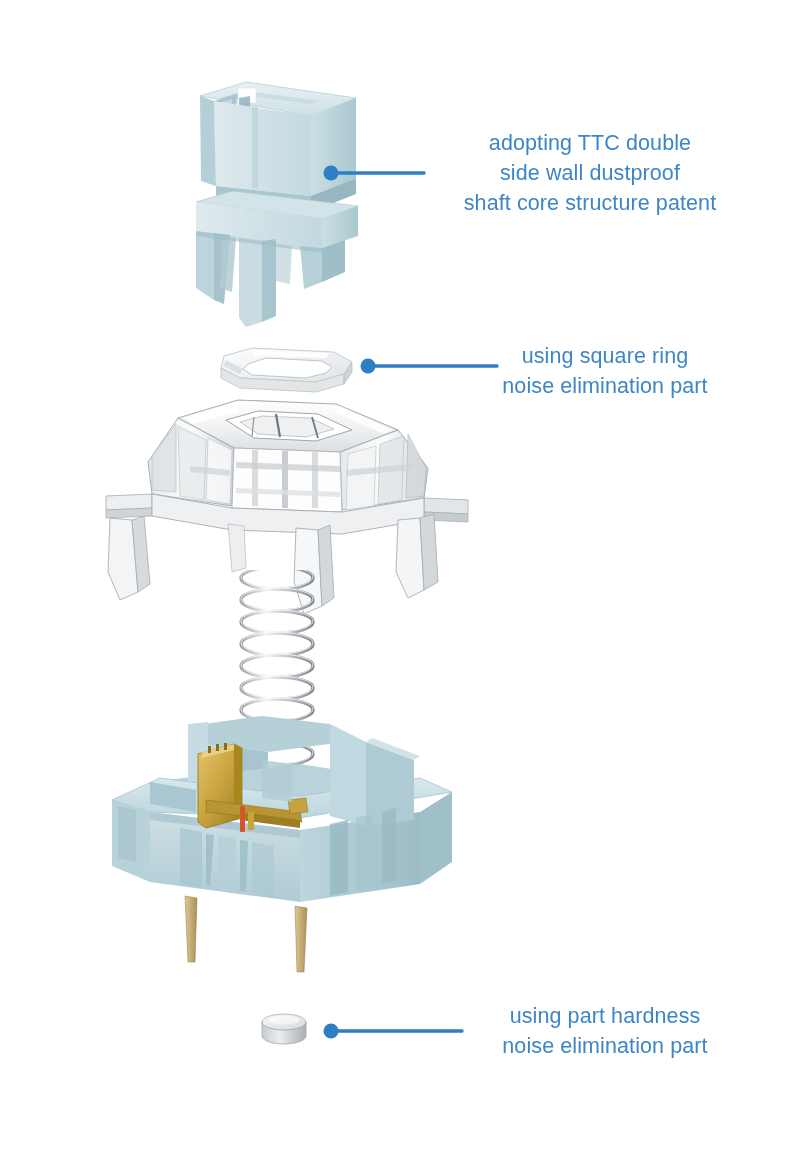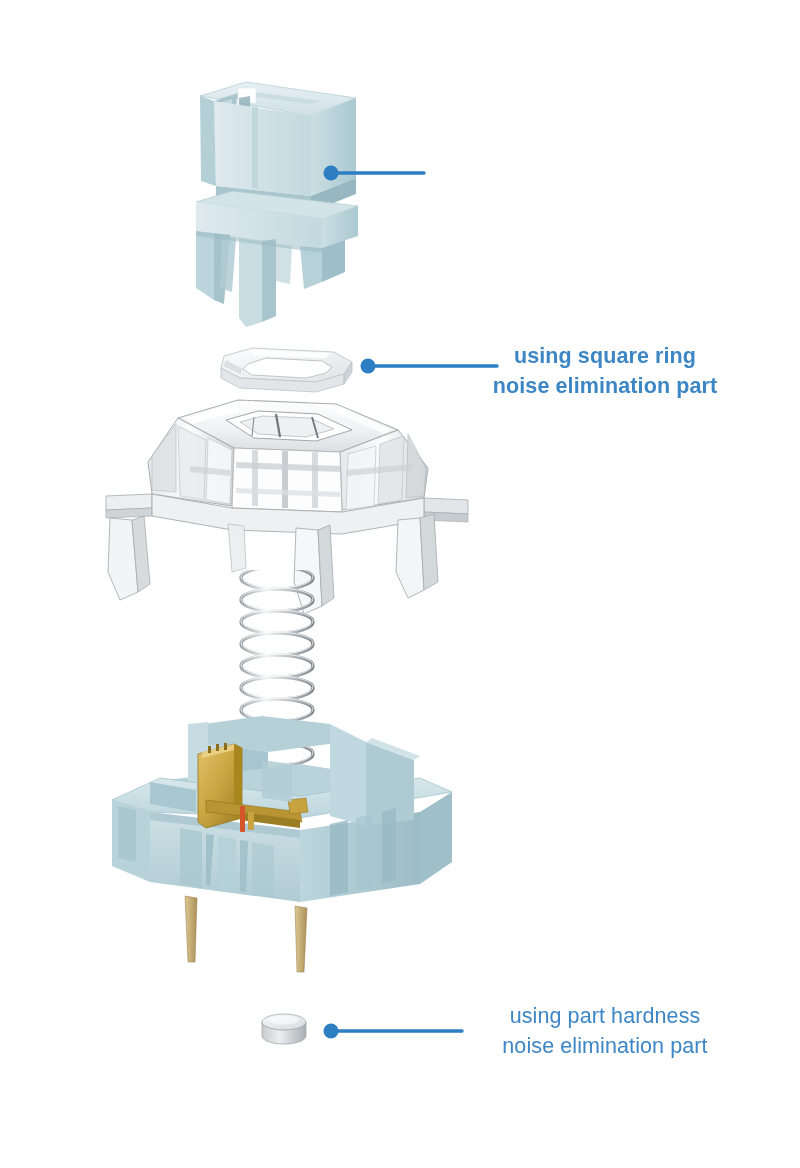--- a/index.html
+++ b/index.html
@@ -19,21 +19,21 @@
     color:#3d86c6;
     font-size:21.5px;
     line-height:30px;
     text-align:center;
     white-space:nowrap;
     letter-spacing:0.1px;
   }
   .anno div{display:block;}
 
   #anno-1{left:400px;top:128px;width:380px;}
-  #anno-2{left:430px;top:341px;width:350px;font-weight:bold;}
+  #anno-2{left:430px;top:341px;width:350px;}
   #anno-3{left:430px;top:1001px;width:350px;}
 </style>
 </head>
 <body>
 
 <div id="stage">
 
   <svg id="scene" viewBox="0 0 800 1168">
     <defs>
       <linearGradient id="gStemFace" x1="0" y1="0" x2="1" y2="0">
@@ -319,20 +319,25 @@
       <circle cx="331" cy="173" r="7.5" stroke="none"></circle>
 
       <line x1="368" y1="366" x2="497" y2="366" stroke-width="3.4" stroke-linecap="round"></line>
       <circle cx="368" cy="366" r="7.5" stroke="none"></circle>
 
       <line x1="331" y1="1031" x2="462" y2="1031" stroke-width="3.4" stroke-linecap="round"></line>
       <circle cx="331" cy="1031" r="7.5" stroke="none"></circle>
     </g>
   </svg>
 
+  <div class="anno" id="anno-1">
+    <div>adopting TTC double</div>
+    <div>side wall dustproof</div>
+    <div>shaft core structure patent</div>
+  </div>
 
   <div class="anno" id="anno-2">
     <div>using square ring</div>
     <div>noise elimination part</div>
   </div>
 
   <div class="anno" id="anno-3">
     <div>using part hardness</div>
     <div>noise elimination part</div>
   </div>

